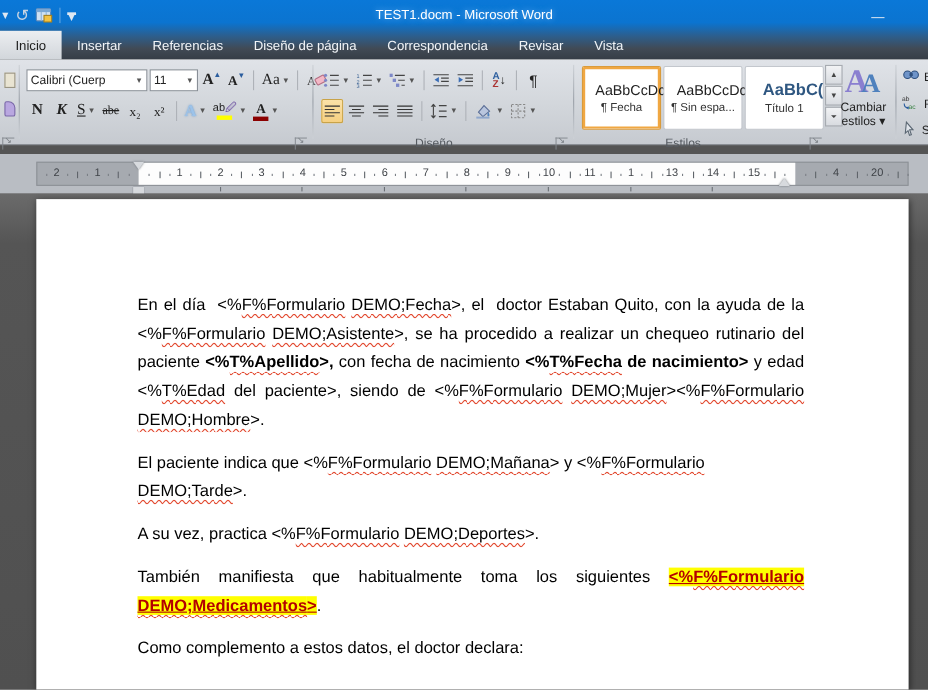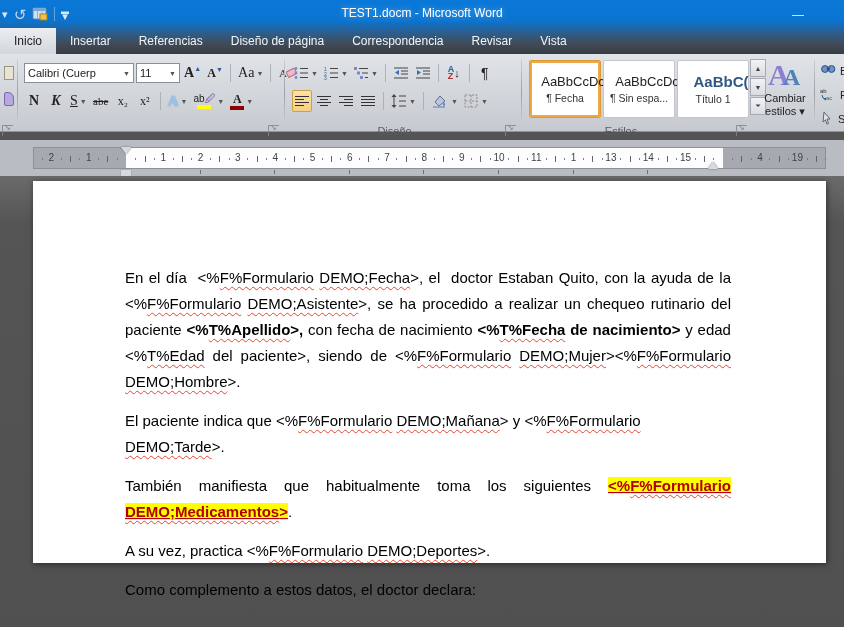--- a/index.html
+++ b/index.html
@@ -82,21 +82,21 @@
   .ind-bottom-box { position:absolute; top:22px; margin-left:-5px; width:10px; height:6px; background:#d7dade;
     box-shadow:0 0 1px #70757b; }
   .ind-right { position:absolute; bottom:-1px; margin-left:-5px; width:0; height:0;
     border-left:5px solid transparent; border-right:5px solid transparent; border-bottom:7px solid #d7dade;
     filter:drop-shadow(0 0 1px #70757b); }
   .tabtick { position:absolute; top:30px; width:1px; height:4px; background:#6a6f75; }
 
   
   #docarea { position:absolute; left:0; top:176px; width:844px; height:451px;
     background:linear-gradient(180deg,#6b6b6b 0%,#555 10%, #505050 100%); }
-  #page { position:absolute; left:33px; top:5px; width:793px; height:382px; background:#fff;
+  #page { position:absolute; left:33px; top:5px; width:793px; height:446px; background:#fff;
     box-shadow:1px 1px 6px rgba(0,0,0,.5); }
   #textcol { position:absolute; left:92px; top:84px; width:606px; font-size:15px; line-height:26px; color:#000; }
   .para { margin-bottom:13px; }
   .para.justify { text-align:justify; }
   .run.b { font-weight:bold; }
   .run.u { text-decoration:underline; }
   .run.hl { background:#ffff00; color:#b30000; font-weight:bold; text-decoration:underline; }
   .sp { text-decoration-line:underline; text-decoration-style:wavy; text-decoration-color:#e2492f;
     text-decoration-thickness:1px; text-underline-offset:3px; }
 </style>
@@ -434,21 +434,21 @@
         <div class="rnum" style="left: 353.1px;">7</div>
         <div class="rnum" style="left: 390.4px;">8</div>
         <div class="rnum" style="left: 427.7px;">9</div>
         <div class="rnum" style="left: 465px;">10</div>
         <div class="rnum" style="left: 502.3px;">11</div>
         <div class="rnum" style="left: 539.6px;">1</div>
         <div class="rnum" style="left: 576.9px;">13</div>
         <div class="rnum" style="left: 614.2px;">14</div>
         <div class="rnum" style="left: 651.5px;">15</div>
         <div class="rnum" style="left: 726.1px;">4</div>
-        <div class="rnum" style="left: 763.4px;">19</div>
+        <div class="rnum" style="left: 763.4px;">20</div>
         <div class="tickdot" style="left: 8.075px;"></div>
         <div class="tickdot" style="left: 26.725px;"></div>
         <div class="tickv" style="left: 36.05px;"></div>
         <div class="tickdot" style="left: 45.375px;"></div>
         <div class="tickdot" style="left: 64.025px;"></div>
         <div class="tickv" style="left: 73.35px;"></div>
         <div class="tickdot" style="left: 82.675px;"></div>
         <div class="tickdot" style="left: 101.325px;"></div>
         <div class="tickv" style="left: 110.65px;"></div>
         <div class="tickdot" style="left: 119.975px;"></div>
@@ -517,20 +517,20 @@
       <div class="tabtick" style="left: 498px;"></div>
       <div class="tabtick" style="left: 572.6px;"></div>
       <div class="tabtick" style="left: 647.2px;"></div>
     </div>
 
   <div id="docarea">
     <div id="page">
       <div id="textcol">
           <div class="para justify"><span class="run">En el día &nbsp;&lt;%</span><span class="run"><span class="sp">F%Formulario</span></span><span class="run"> </span><span class="run"><span class="sp">DEMO;Fecha</span></span><span class="run">&gt;, el &nbsp;doctor Estaban Quito, con la ayuda de la &lt;%</span><span class="run"><span class="sp">F%Formulario</span></span><span class="run"> </span><span class="run"><span class="sp">DEMO;Asistente</span></span><span class="run">&gt;, se ha procedido a realizar un chequeo rutinario del paciente </span><span class="run b">&lt;%</span><span class="run b"><span class="sp">T%Apellido</span></span><span class="run b">&gt;,</span><span class="run"> con fecha de nacimiento </span><span class="run b">&lt;%</span><span class="run b"><span class="sp">T%Fecha</span></span><span class="run b"> de nacimiento&gt;</span><span class="run"> y edad &lt;%</span><span class="run"><span class="sp">T%Edad</span></span><span class="run"> del paciente&gt;, siendo de &lt;%</span><span class="run"><span class="sp">F%Formulario</span></span><span class="run"> </span><span class="run"><span class="sp">DEMO;Mujer</span></span><span class="run">&gt;&lt;%</span><span class="run"><span class="sp">F%Formulario</span></span><span class="run"> </span><span class="run"><span class="sp">DEMO;Hombre</span></span><span class="run">&gt;.</span></div>
           <div class="para"><span class="run">El paciente indica que &lt;%</span><span class="run"><span class="sp">F%Formulario</span></span><span class="run"> </span><span class="run"><span class="sp">DEMO;Mañana</span></span><span class="run">&gt; y &lt;%</span><span class="run"><span class="sp">F%Formulario</span></span><span class="run"> </span><span class="run"><span class="sp">DEMO;Tarde</span></span><span class="run">&gt;.</span></div>
+          <div class="para"><span class="run">A su vez, practica &lt;%</span><span class="run"><span class="sp">F%Formulario</span></span><span class="run"> </span><span class="run"><span class="sp">DEMO;Deportes</span></span><span class="run">&gt;.</span></div>
           <div class="para justify"><span class="run">También manifiesta que habitualmente toma los siguientes </span><span class="run hl">&lt;%</span><span class="run hl"><span class="sp">F%Formulario</span></span><span class="run hl"> </span><span class="run hl"><span class="sp">DEMO;Medicamentos</span></span><span class="run hl">&gt;</span><span class="run">.</span></div>
-          <div class="para"><span class="run">A su vez, practica &lt;%</span><span class="run"><span class="sp">F%Formulario</span></span><span class="run"> </span><span class="run"><span class="sp">DEMO;Deportes</span></span><span class="run">&gt;.</span></div>
           <div class="para"><span class="run">Como complemento a estos datos, el doctor declara:</span></div>
         </div>
     </div>
   </div>
 
 </div>
 
 </body></html>

